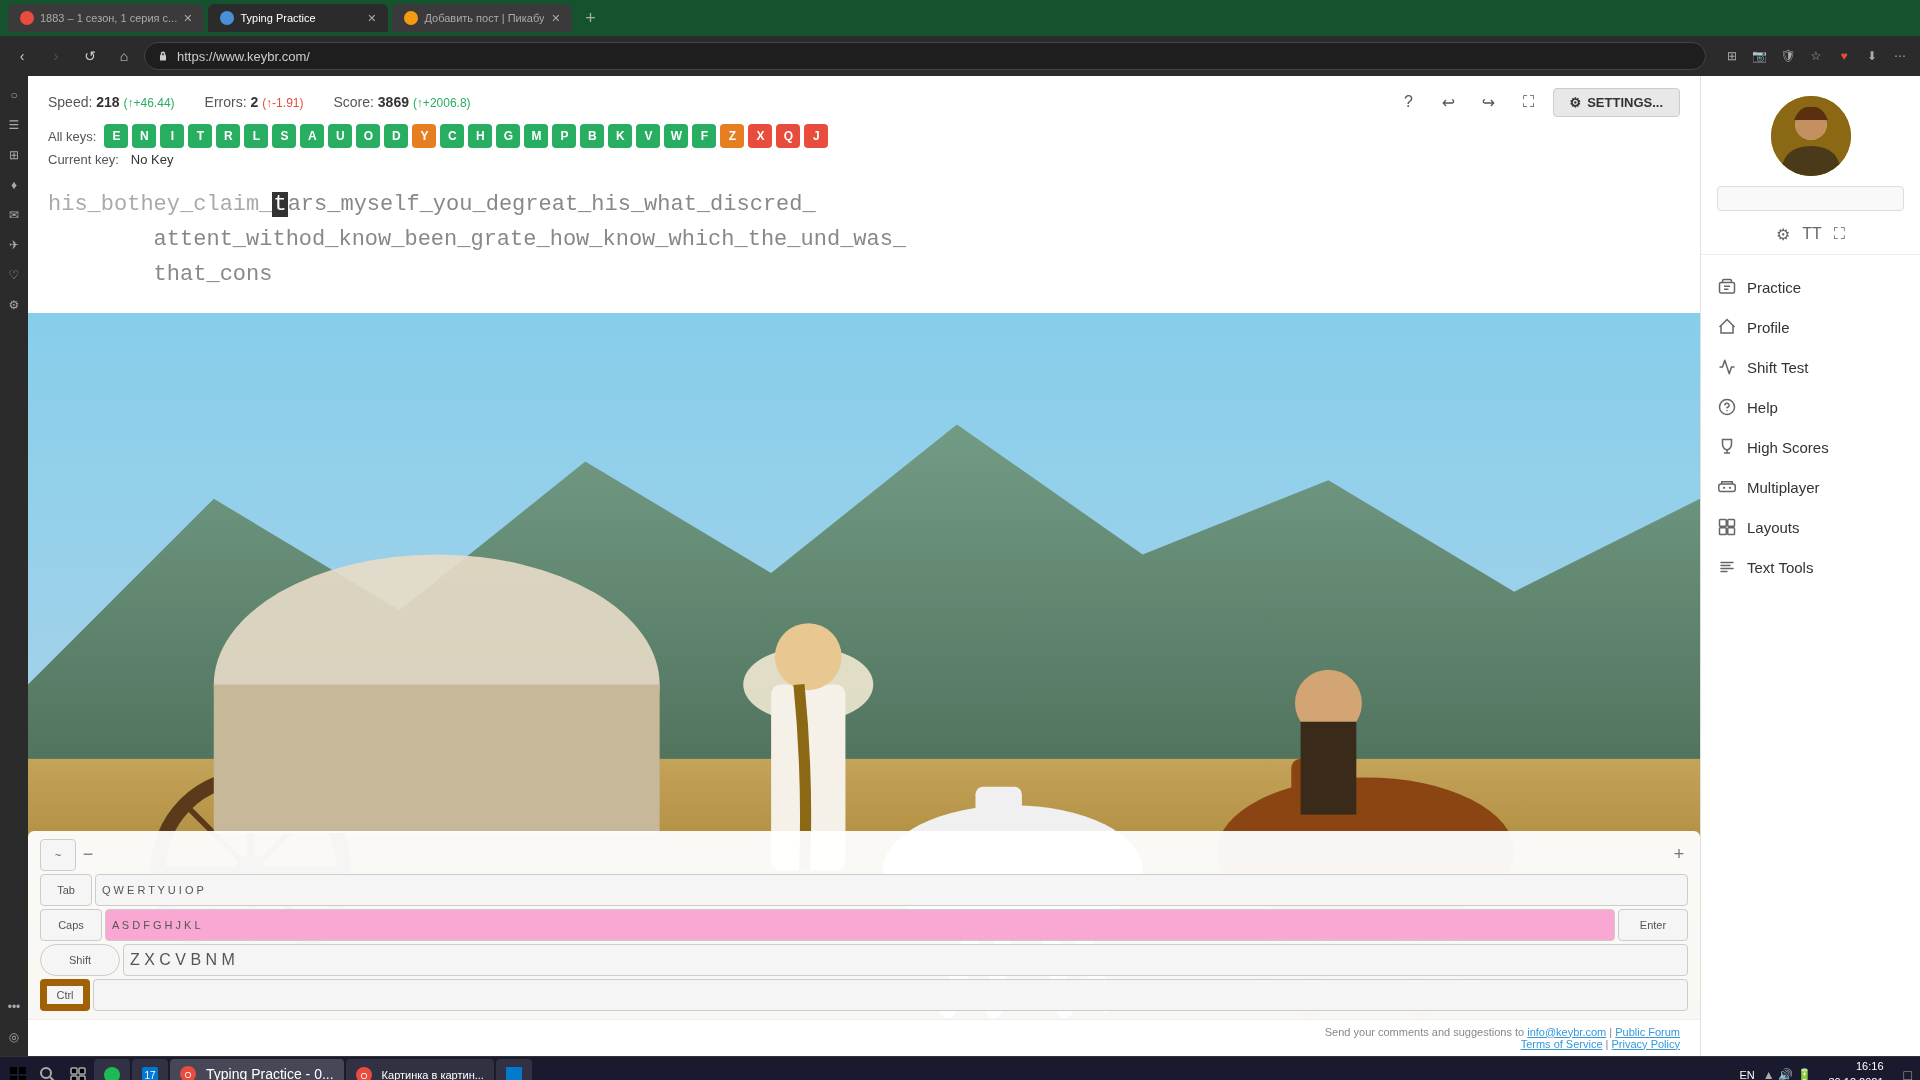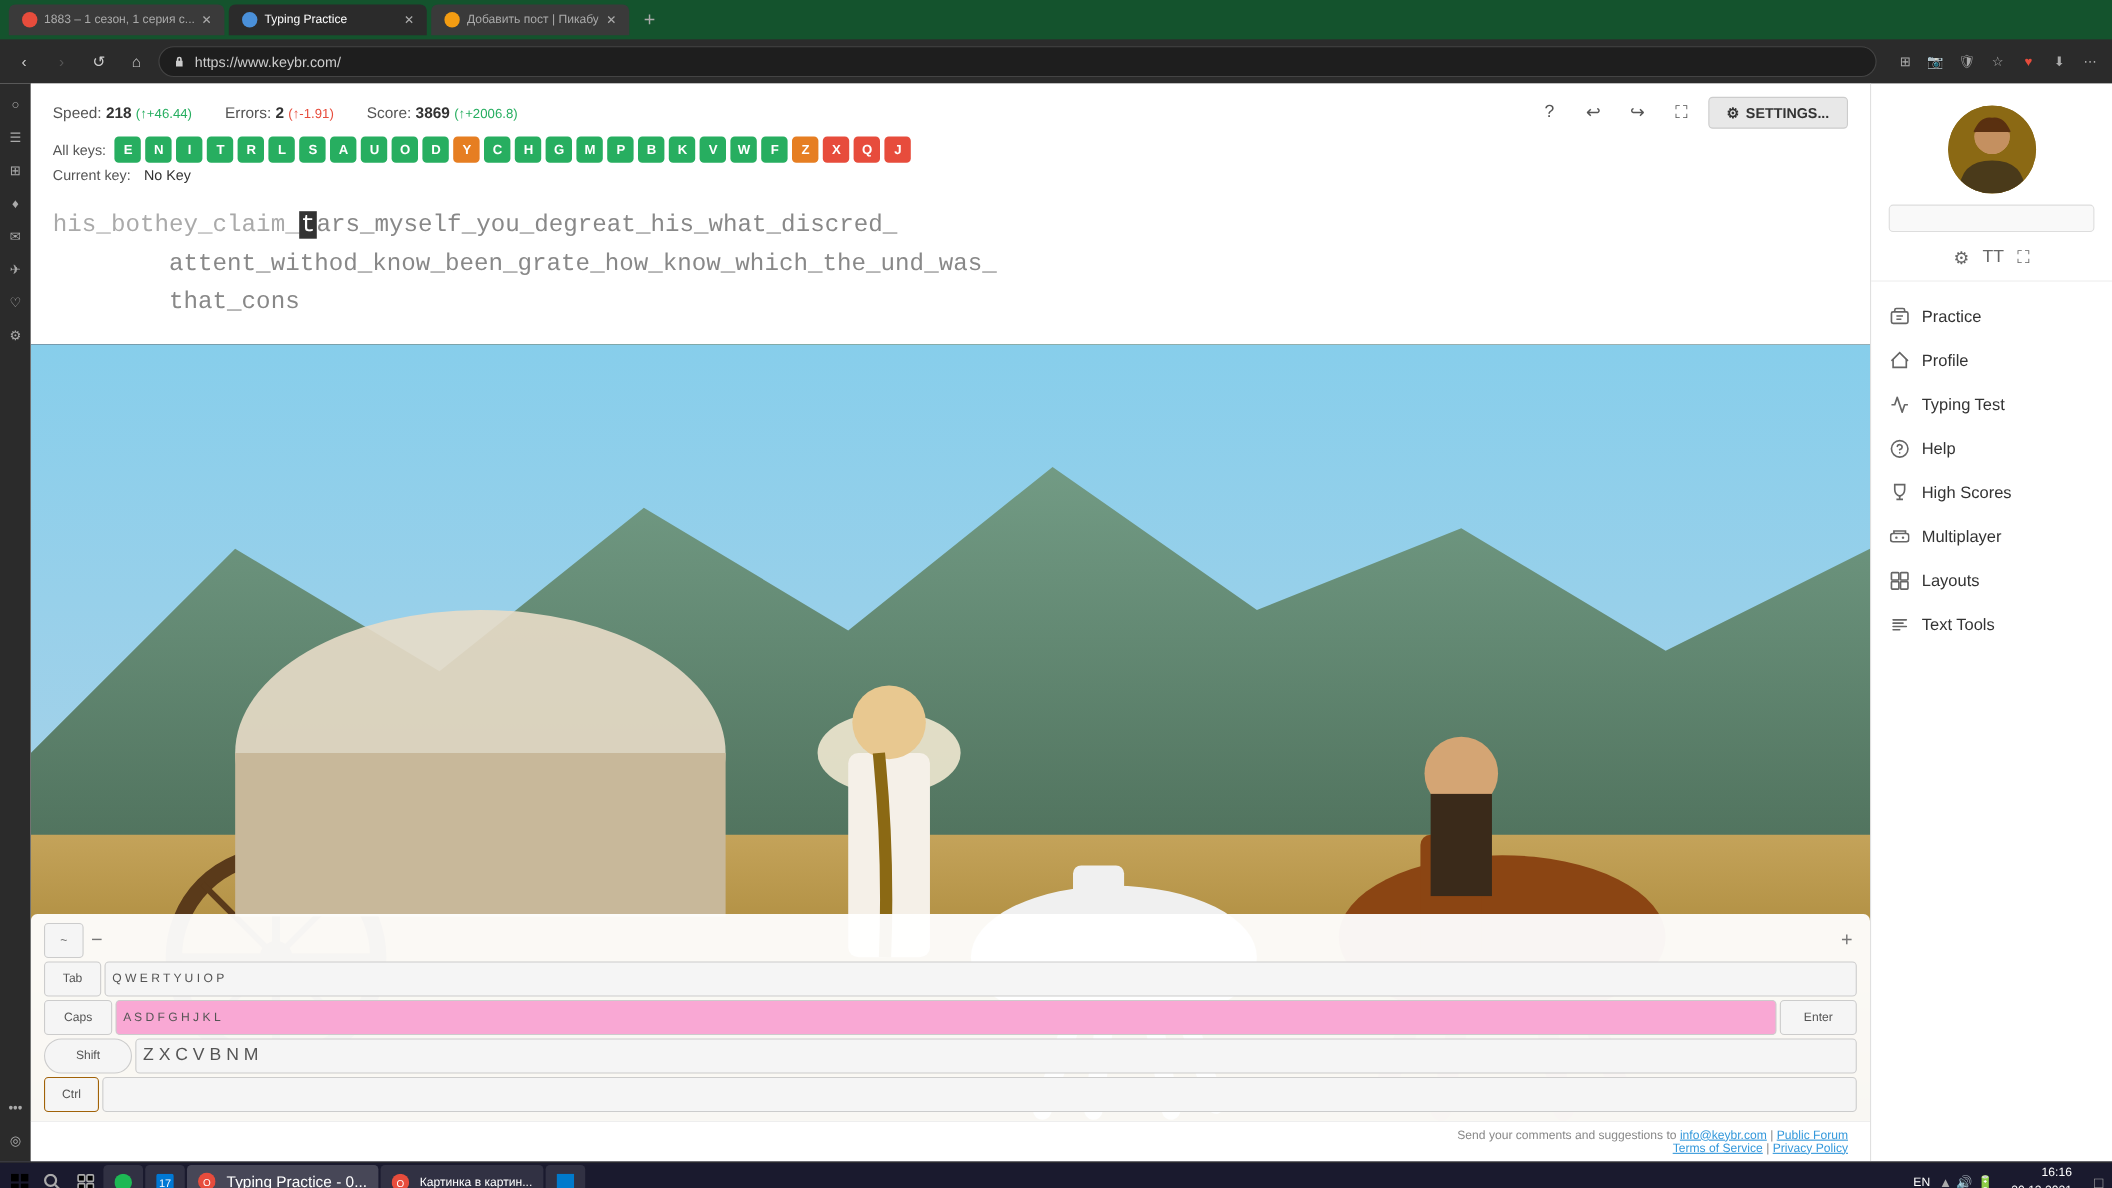--- a/index.html
+++ b/index.html
@@ -294,21 +294,21 @@
         <div style="display:flex;gap:3px;margin-bottom:3px;align-items:center;">
           <div style="min-width:62px;height:32px;background:#f5f5f5;border:1px solid #ccc;border-radius:4px;display:flex;align-items:center;justify-content:center;font-size:11px;color:#555;">Caps</div>
           <div style="height:32px;background:#f9a8d4;border:1px solid #ccc;border-radius:4px;padding:0 6px;display:flex;align-items:center;font-size:11px;color:#555;flex:1;">A S D F G H J K L</div>
           <div style="min-width:70px;height:32px;background:#f5f5f5;border:1px solid #ccc;border-radius:4px;display:flex;align-items:center;justify-content:center;font-size:11px;color:#555;">Enter</div>
         </div>
         <div style="display:flex;gap:3px;margin-bottom:3px;align-items:center;">
           <div style="min-width:80px;height:32px;background:#f5f5f5;border:1px solid #ccc;border-radius:16px;display:flex;align-items:center;justify-content:center;font-size:11px;color:#555;">Shift</div>
           <div style="height:32px;background:#f5f5f5;border:1px solid #ccc;border-radius:4px;padding:0 6px;display:flex;align-items:center;font-size:16px;color:#555;flex:1;">Z X C V B N M</div>
         </div>
         <div style="display:flex;gap:3px;align-items:center;">
-          <div style="min-width:50px;height:32px;background:#f5f5f5;border:1px solid #a16207;border-radius:4px;display:flex;align-items:center;justify-content:center;font-size:11px;color:#555;">Ctrl</div>
+          <div style="min-width:50px;height:32px;background:#f5f5f5;border:7px solid #a16207;border-radius:4px;display:flex;align-items:center;justify-content:center;font-size:11px;color:#555;">Ctrl</div>
           <div style="flex:1;height:32px;background:#f5f5f5;border:1px solid #ccc;border-radius:4px;"></div>
         </div>
       </div>
     </div>
 
     <div style="padding:6px 20px;background:#fff;font-size:11px;color:#888;text-align:right;border-top:1px solid #eee;">
       <span>Send your comments and suggestions to</span>
       <a href="#" style="color:#3498db;">info@keybr.com</a>
       <span> | </span>
       <a href="#" style="color:#3498db;">Public Forum</a>
@@ -361,21 +361,21 @@
             </svg>
         </span>
         <span>Profile</span>
       </div>
       <div class="sidebar-nav-item">
         <span class="sidebar-nav-icon">
           <svg width="18" height="18" viewBox="0 0 24 24">
               <polyline points="22,12 18,12 15,21 9,3 6,12 2,12" fill="none" stroke="currentColor" stroke-width="2" stroke-linejoin="round"></polyline>
             </svg>
         </span>
-        <span>Typing Test</span>
+        <span>Shift Test</span>
       </div>
       <div class="sidebar-nav-item">
         <span class="sidebar-nav-icon">
           <svg width="18" height="18" viewBox="0 0 24 24">
               <circle cx="12" cy="12" r="10" fill="none" stroke="currentColor" stroke-width="2"></circle>
               <path d="M9.09,9a3,3,0,0,1,5.83,1c0,2-3,3-3,3" fill="none" stroke="currentColor" stroke-width="2" stroke-linecap="round"></path>
               <line x1="12" y1="17" x2="12.01" y2="17" stroke="currentColor" stroke-width="2" stroke-linecap="round"></line>
             </svg>
         </span>
         <span>Help</span>

